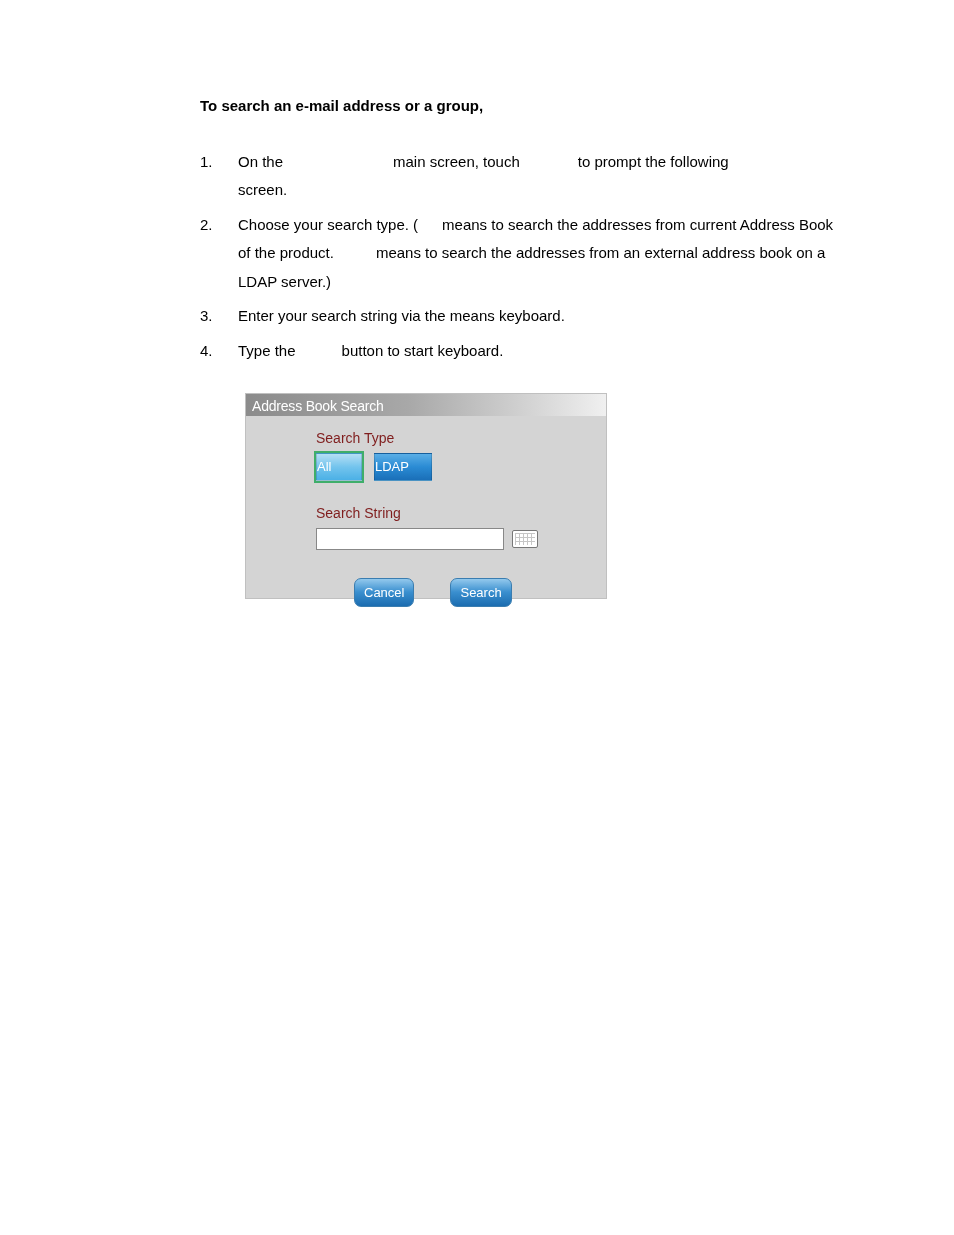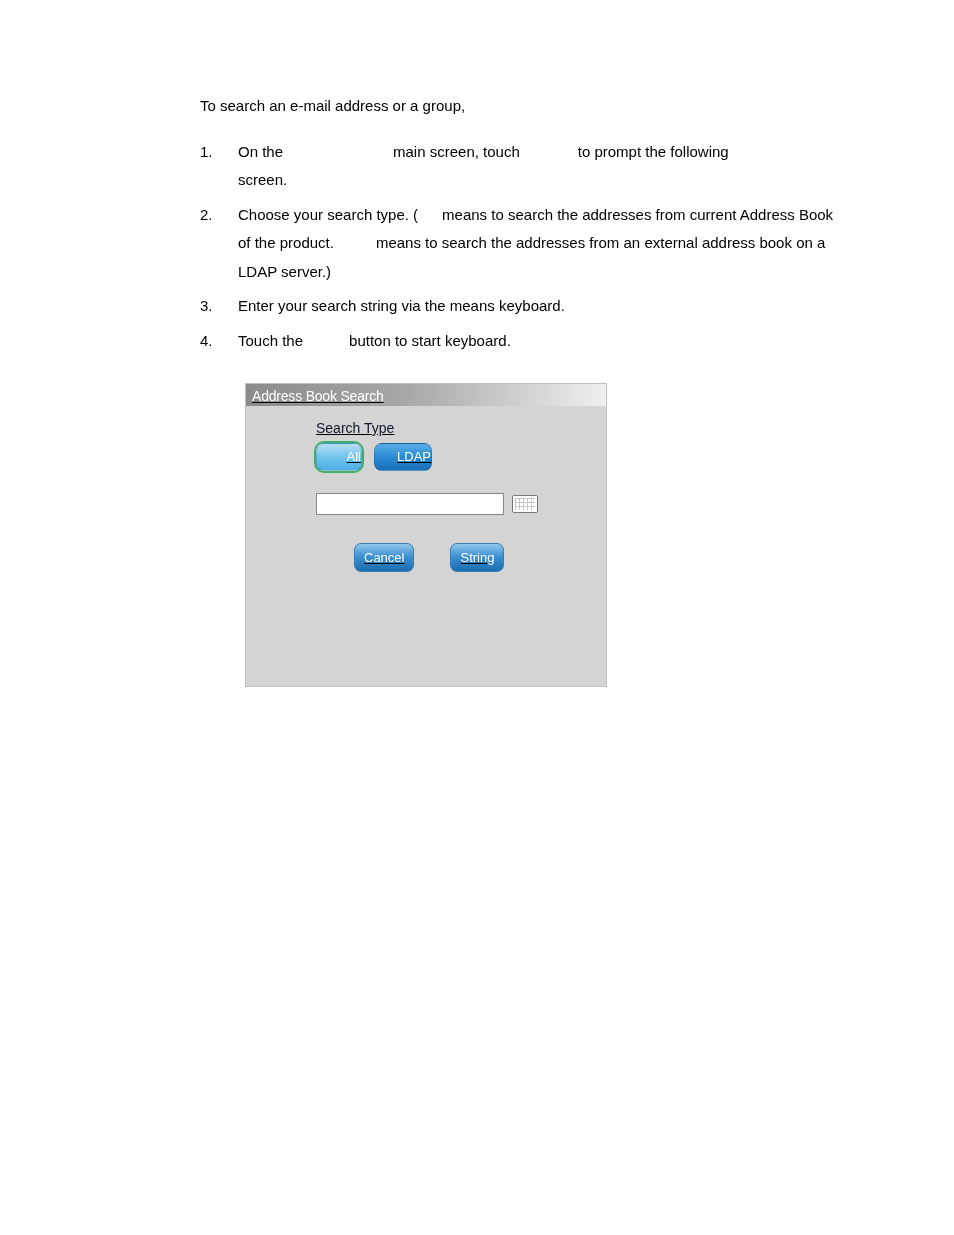--- a/index.html
+++ b/index.html
@@ -7,21 +7,22 @@
       width: 954px;
       height: 1235px;
       background: #ffffff;
       font-family: Verdana, Arial, sans-serif;
       font-size: 15px;
       color: #000;
       padding: 95px 110px 0 200px;
       line-height: 1.5;
     }
     .intro {
-      margin-bottom: 20px;
+      margin-bottom: 30px;
+      font-weight: bold;
     }
     .steps {
       list-style: none;
     }
     .step {
       display: flex;
       margin-bottom: 6px;
       line-height: 1.9;
     }
     .step-num {
@@ -39,55 +40,54 @@
     .gap-lg { display: inline-block; width: 42px; }
     .gap-xs { display: inline-block; width: 24px; }
     .gap-s2 { display: inline-block; width: 46px; }
 
     .dialog-wrap {
       margin-top: 28px;
       margin-left: 45px;
     }
     .dialog {
       width: 362px;
-      height: 304px;
+      height: 206px;
       background: #d4d4d4;
       border: 1px solid #c0c0c0;
       position: relative;
-      text-decoration: underline;
     }
     .dialog-titlebar {
       height: 22px;
       background: linear-gradient(to right, #8b8b8b 0%, #a8a8a8 45%, #d5d5d5 80%, #f0f0f0 100%);
       color: #ffffff;
       font-family: Arial, sans-serif;
       font-size: 14px;
       padding: 2px 6px 0 6px;
       font-weight: 400;
       letter-spacing: -0.2px;
     }
     .dialog-body {
       padding: 12px 20px 0 70px;
       font-family: Arial, sans-serif;
     }
     .field-label {
       font-size: 14px;
-      color: #0f172a;
+      color: #7f1d1d;
       margin-bottom: 4px;
     }
     .toggle-row {
       display: flex;
       gap: 12px;
       margin-bottom: 22px;
     }
     .pill {
-      border-radius: 8px;
+      border-radius: 0;
       font-size: 13px;
       color: #fff;
-      text-align: right;
+      text-align: left;
       padding: 3px 0;
       font-family: Arial, sans-serif;
       border: 1px solid rgba(0,0,0,0.15);
     }
     .pill-all {
       width: 46px;
       background: linear-gradient(to bottom, #b5dff5 0%, #73c4ed 50%, #4bb0e6 100%);
       box-shadow: 0 0 0 2px #3fae6a;
     }
     .pill-ldap {
@@ -162,37 +162,38 @@
   </li>
   <li class="step">
     <span class="step-num">3.</span>
     <span class="step-body">
       <span>Enter your search string via the means keyboard.</span>
     </span>
   </li>
   <li class="step">
     <span class="step-num">4.</span>
     <span class="step-body">
-      <span>Touch the</span><span class="gap-s2"></span><span>button to start keyboard.</span>
+      <span>Type the</span><span class="gap-s2"></span><span>button to start keyboard.</span>
     </span>
   </li>
 </ol>
 
 <div class="dialog-wrap">
   <div class="dialog">
     <div class="dialog-titlebar">Address Book Search</div>
     <div class="dialog-body">
       <div class="field-label">Search Type</div>
       <div class="toggle-row">
         <div class="pill pill-all">All</div>
         <div class="pill pill-ldap">LDAP</div>
       </div>
+      <div class="field-label">Search String</div>
       <div class="string-row">
         <div class="string-input"></div>
         <div class="kbd-icon"></div>
       </div>
       <div class="btn-row">
         <div class="dlg-btn">Cancel</div>
-        <div class="dlg-btn">String</div>
+        <div class="dlg-btn">Search</div>
       </div>
     </div>
   </div>
 </div>
 
 </body></html>

